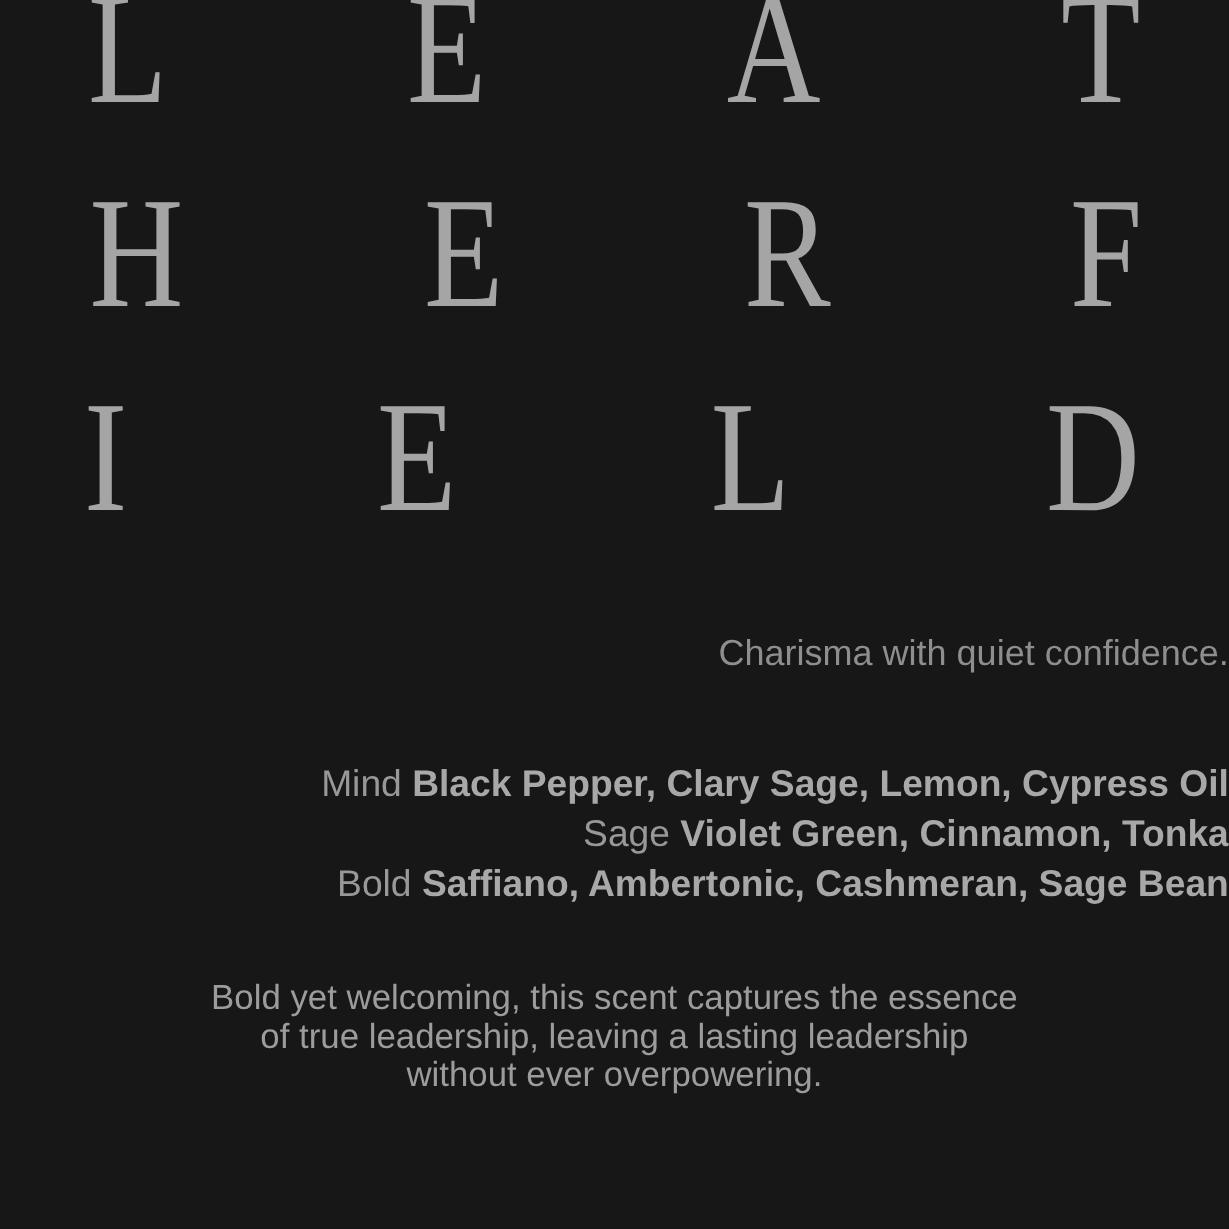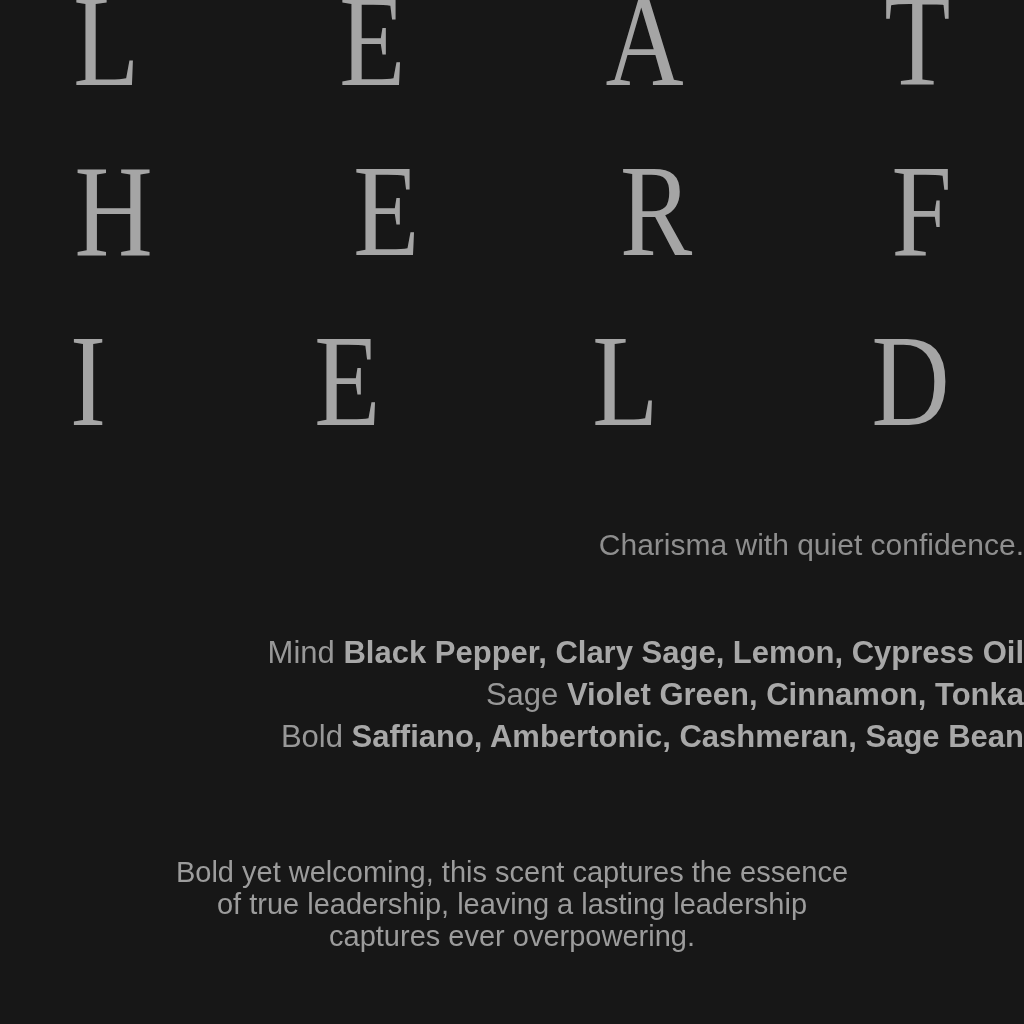--- a/index.html
+++ b/index.html
@@ -65,21 +65,21 @@
     color: var(--notes-label, #989898);
   }
   .note-value {
     font-weight: 700;
     color: var(--notes-value, #a8a8a8);
   }
 
   
   .description {
     position: absolute;
-    top: 856px;
+    top: 816px;
     left: 0;
     right: 0;
     text-align: center;
     font-size: 29px;
     line-height: 32px;
     color: var(--paragraph, #9c9c9c);
   }
 </style>
 </head>
 <body>
@@ -109,16 +109,16 @@
 
   <div class="notes">
     <div class="note-line"><span>Mind</span> <span class="note-value">Black Pepper, Clary Sage, Lemon, Cypress Oil</span></div>
     <div class="note-line"><span>Sage</span> <span class="note-value">Violet Green, Cinnamon, Tonka</span></div>
     <div class="note-line"><span>Bold</span> <span class="note-value">Saffiano, Ambertonic, Cashmeran, Sage Bean</span></div>
   </div>
 
   <div class="description">
     <div>Bold yet welcoming, this scent captures the essence</div>
     <div>of true leadership, leaving a lasting leadership</div>
-    <div>captures ever overpowering.</div>
+    <div>without ever overpowering.</div>
   </div>
 
 </div>
 
 </body></html>

